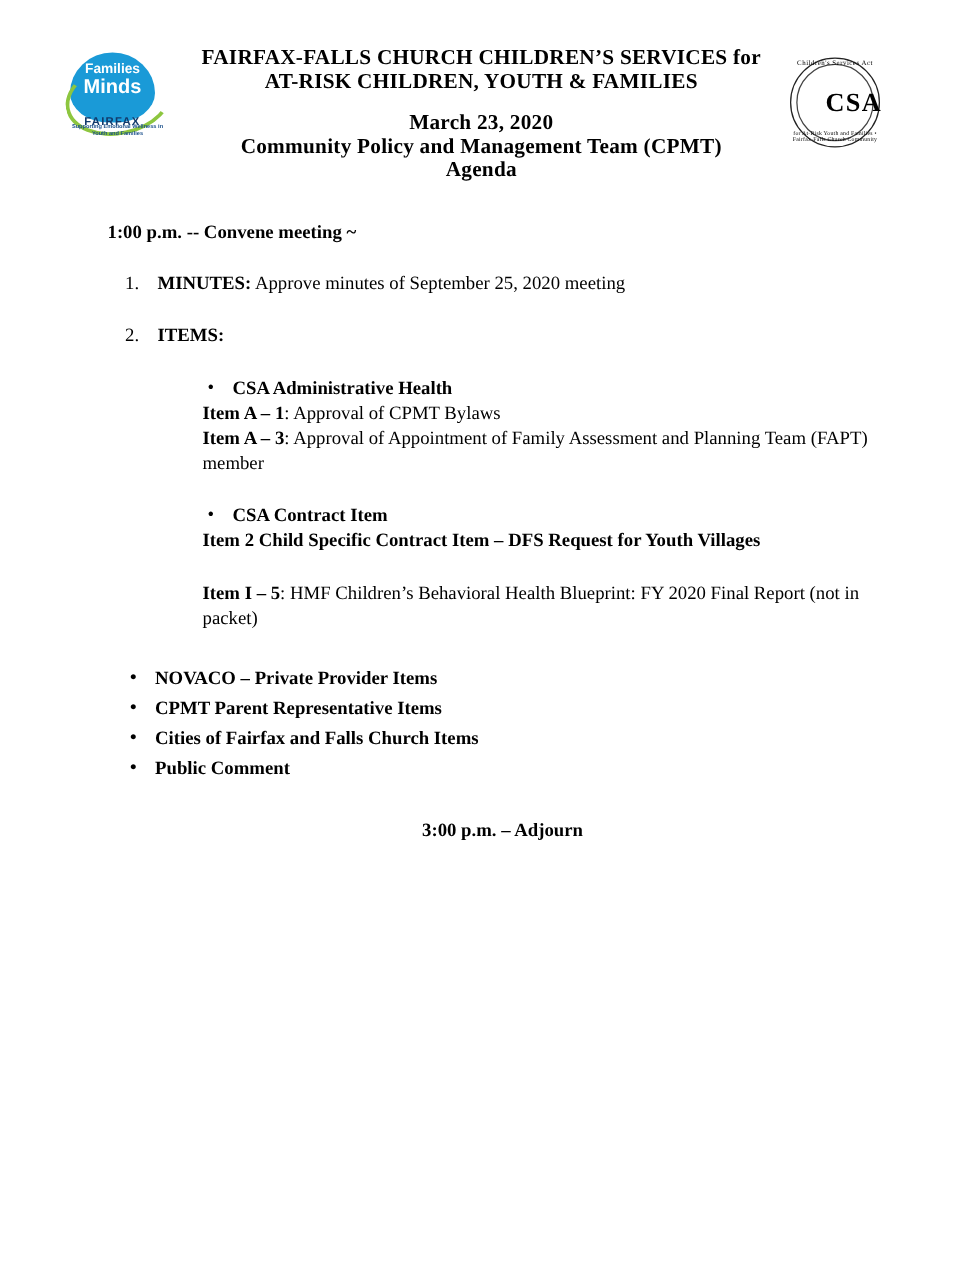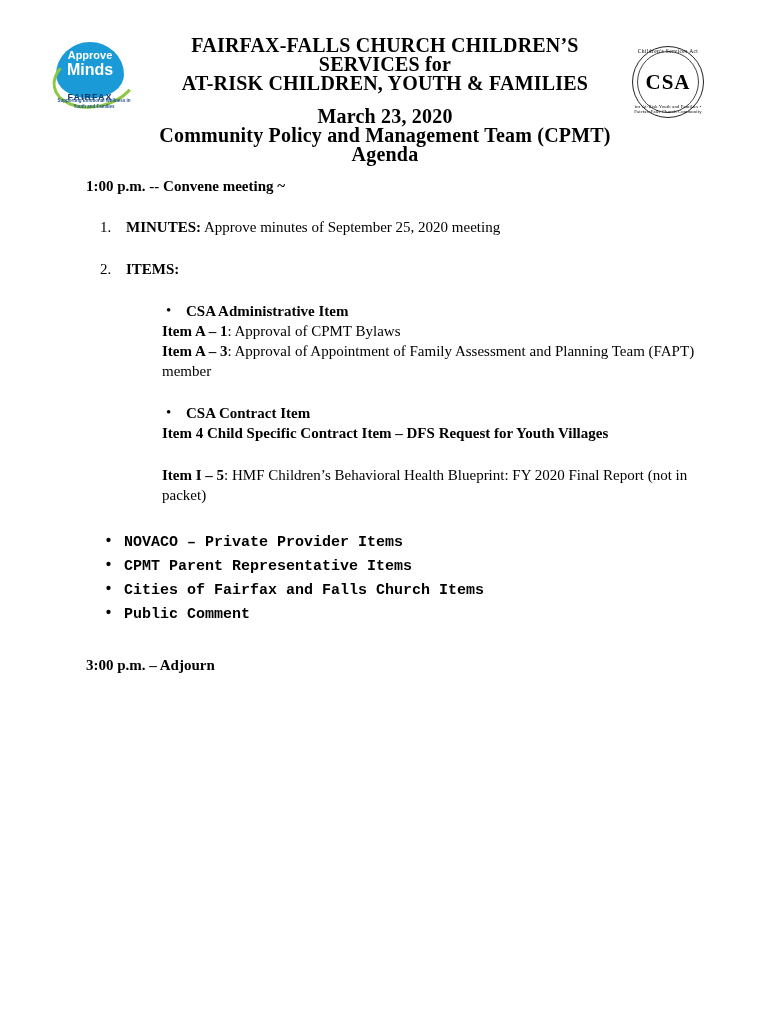--- a/index.html
+++ b/index.html
@@ -41,40 +41,41 @@
     top: 4px;
     width: 84px;
     height: 84px;
   }
   .header-text {
     text-align: center;
     padding: 0 100px;
   }
   .header-line {
     font-weight: bold;
-    font-size: 20px;
+    font-size: 17px;
     line-height: 19px;
     letter-spacing: 0.2px;
   }
   .header-gap {
     height: 14px;
   }
 
   
   .convene {
     font-weight: bold;
     font-size: 15px;
     margin-top: 24px;
     margin-left: 34px;
   }
   .adjourn {
     font-weight: bold;
     font-size: 15px;
     margin-top: 30px;
     margin-left: 34px;
+    text-align: center;
   }
 
   ol.numbered {
     list-style: none;
     margin: 0;
     padding: 0;
   }
   .num-item {
     position: relative;
     margin-top: 22px;
@@ -116,21 +117,20 @@
     font-size: 15px;
     line-height: 20px;
   }
   .bold {
     font-weight: bold;
   }
 
   .outer-bullets {
     margin-left: 48px;
     margin-top: 26px;
-    font-family: Liberation Mono, monospace;
   }
   .outer-bullets .bullet-item {
     font-weight: bold;
     line-height: 24px;
   }
 
   
   .hm-box {
     position: relative;
     width: 84px;
@@ -201,21 +201,21 @@
     position: absolute;
     left: 11px;
     top: 11px;
     width: 60px;
     height: 60px;
     border: 1px solid #444;
     border-radius: 50%;
   }
   .csa-text {
     position: absolute;
-    left: 0;
+    left: 15px;
     top: 30px;
     width: 84px;
     text-align: center;
     font-family: "Liberation Serif", serif;
     font-weight: bold;
     font-size: 21px;
     letter-spacing: 1px;
   }
   .csa-arc-top {
     position: absolute;
@@ -242,21 +242,21 @@
 <body>
 
 <div class="page">
 
   <div class="header">
 
     <div class="logo-left">
       <div class="hm-box">
         <div class="hm-blue"></div>
         <div class="hm-swoosh"></div>
-        <div class="hm-txt1">Approve</div>
+        <div class="hm-txt1">Families</div>
         <div class="hm-txt2">Minds</div>
         <div class="hm-txt3">FAIRFAX</div>
         <div class="hm-tag">Supporting Emotional Wellness in Youth and Families</div>
       </div>
     </div>
 
     <div class="header-text">
       <div class="header-line">FAIRFAX-FALLS CHURCH CHILDREN’S SERVICES for</div>
       <div class="header-line">AT-RISK CHILDREN, YOUTH &amp; FAMILIES</div>
       <div class="header-gap"></div>
@@ -284,39 +284,39 @@
       <b>MINUTES:</b><span> Approve minutes of September 25, 2020 meeting</span>
     </li>
     <li class="num-item">
       <span class="num-marker">2.</span>
       <b>ITEMS:</b><span></span>
     </li>
   </ol>
 
   <div class="group-indent">
     <div class="bullet-item">
-      <span class="bold">CSA Administrative Item</span>
+      <span class="bold">CSA Administrative Health</span>
     </div>
     <div class="sub-block">
       <div class="sub-line">
         <span class="bold">Item A – 1</span><span>: Approval of CPMT Bylaws</span>
       </div>
       <div class="sub-line">
         <span class="bold">Item A – 3</span><span>: Approval of Appointment of Family Assessment and Planning Team (FAPT) member</span>
       </div>
     </div>
   </div>
 
   <div class="group-indent">
     <div class="bullet-item">
       <span class="bold">CSA Contract Item</span>
     </div>
     <div class="sub-block">
       <div class="sub-line">
-        <span class="bold">Item 4 Child Specific Contract Item – DFS Request for Youth Villages</span><span></span>
+        <span class="bold">Item 2 Child Specific Contract Item – DFS Request for Youth Villages</span><span></span>
       </div>
     </div>
   </div>
 
   <div class="group-indent">
     <div class="sub-block">
       <div class="sub-line">
         <span class="bold">Item I – 5</span><span>: HMF Children’s Behavioral Health Blueprint: FY 2020 Final Report (not in packet)</span>
       </div>
     </div>

